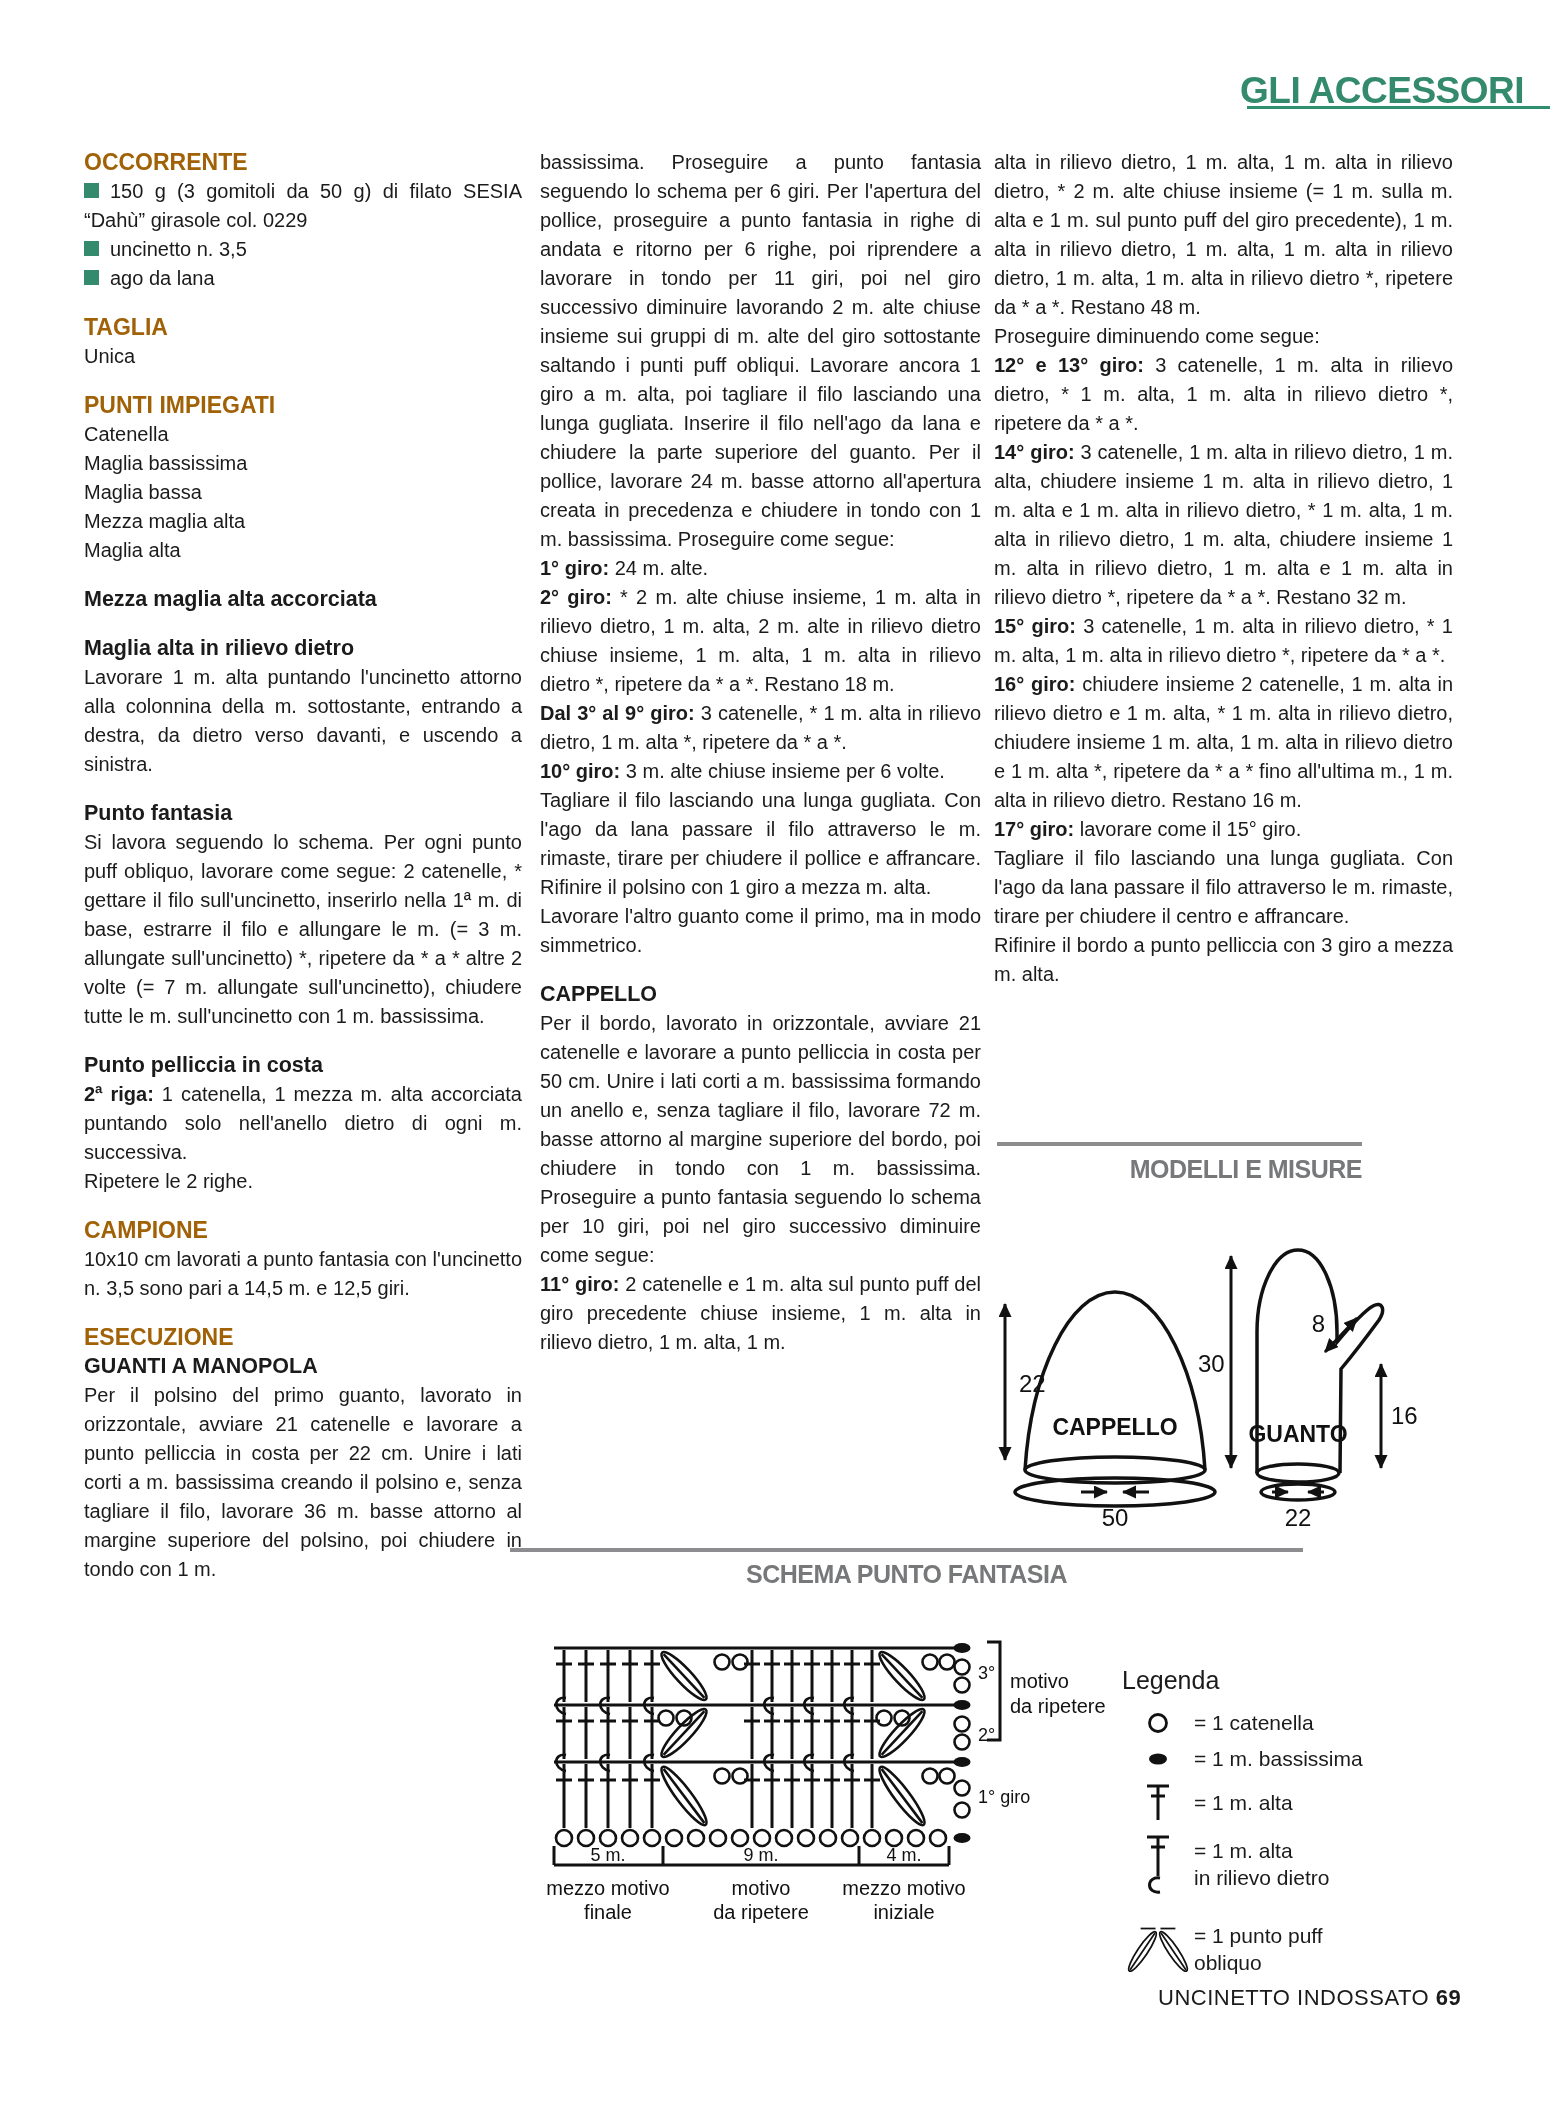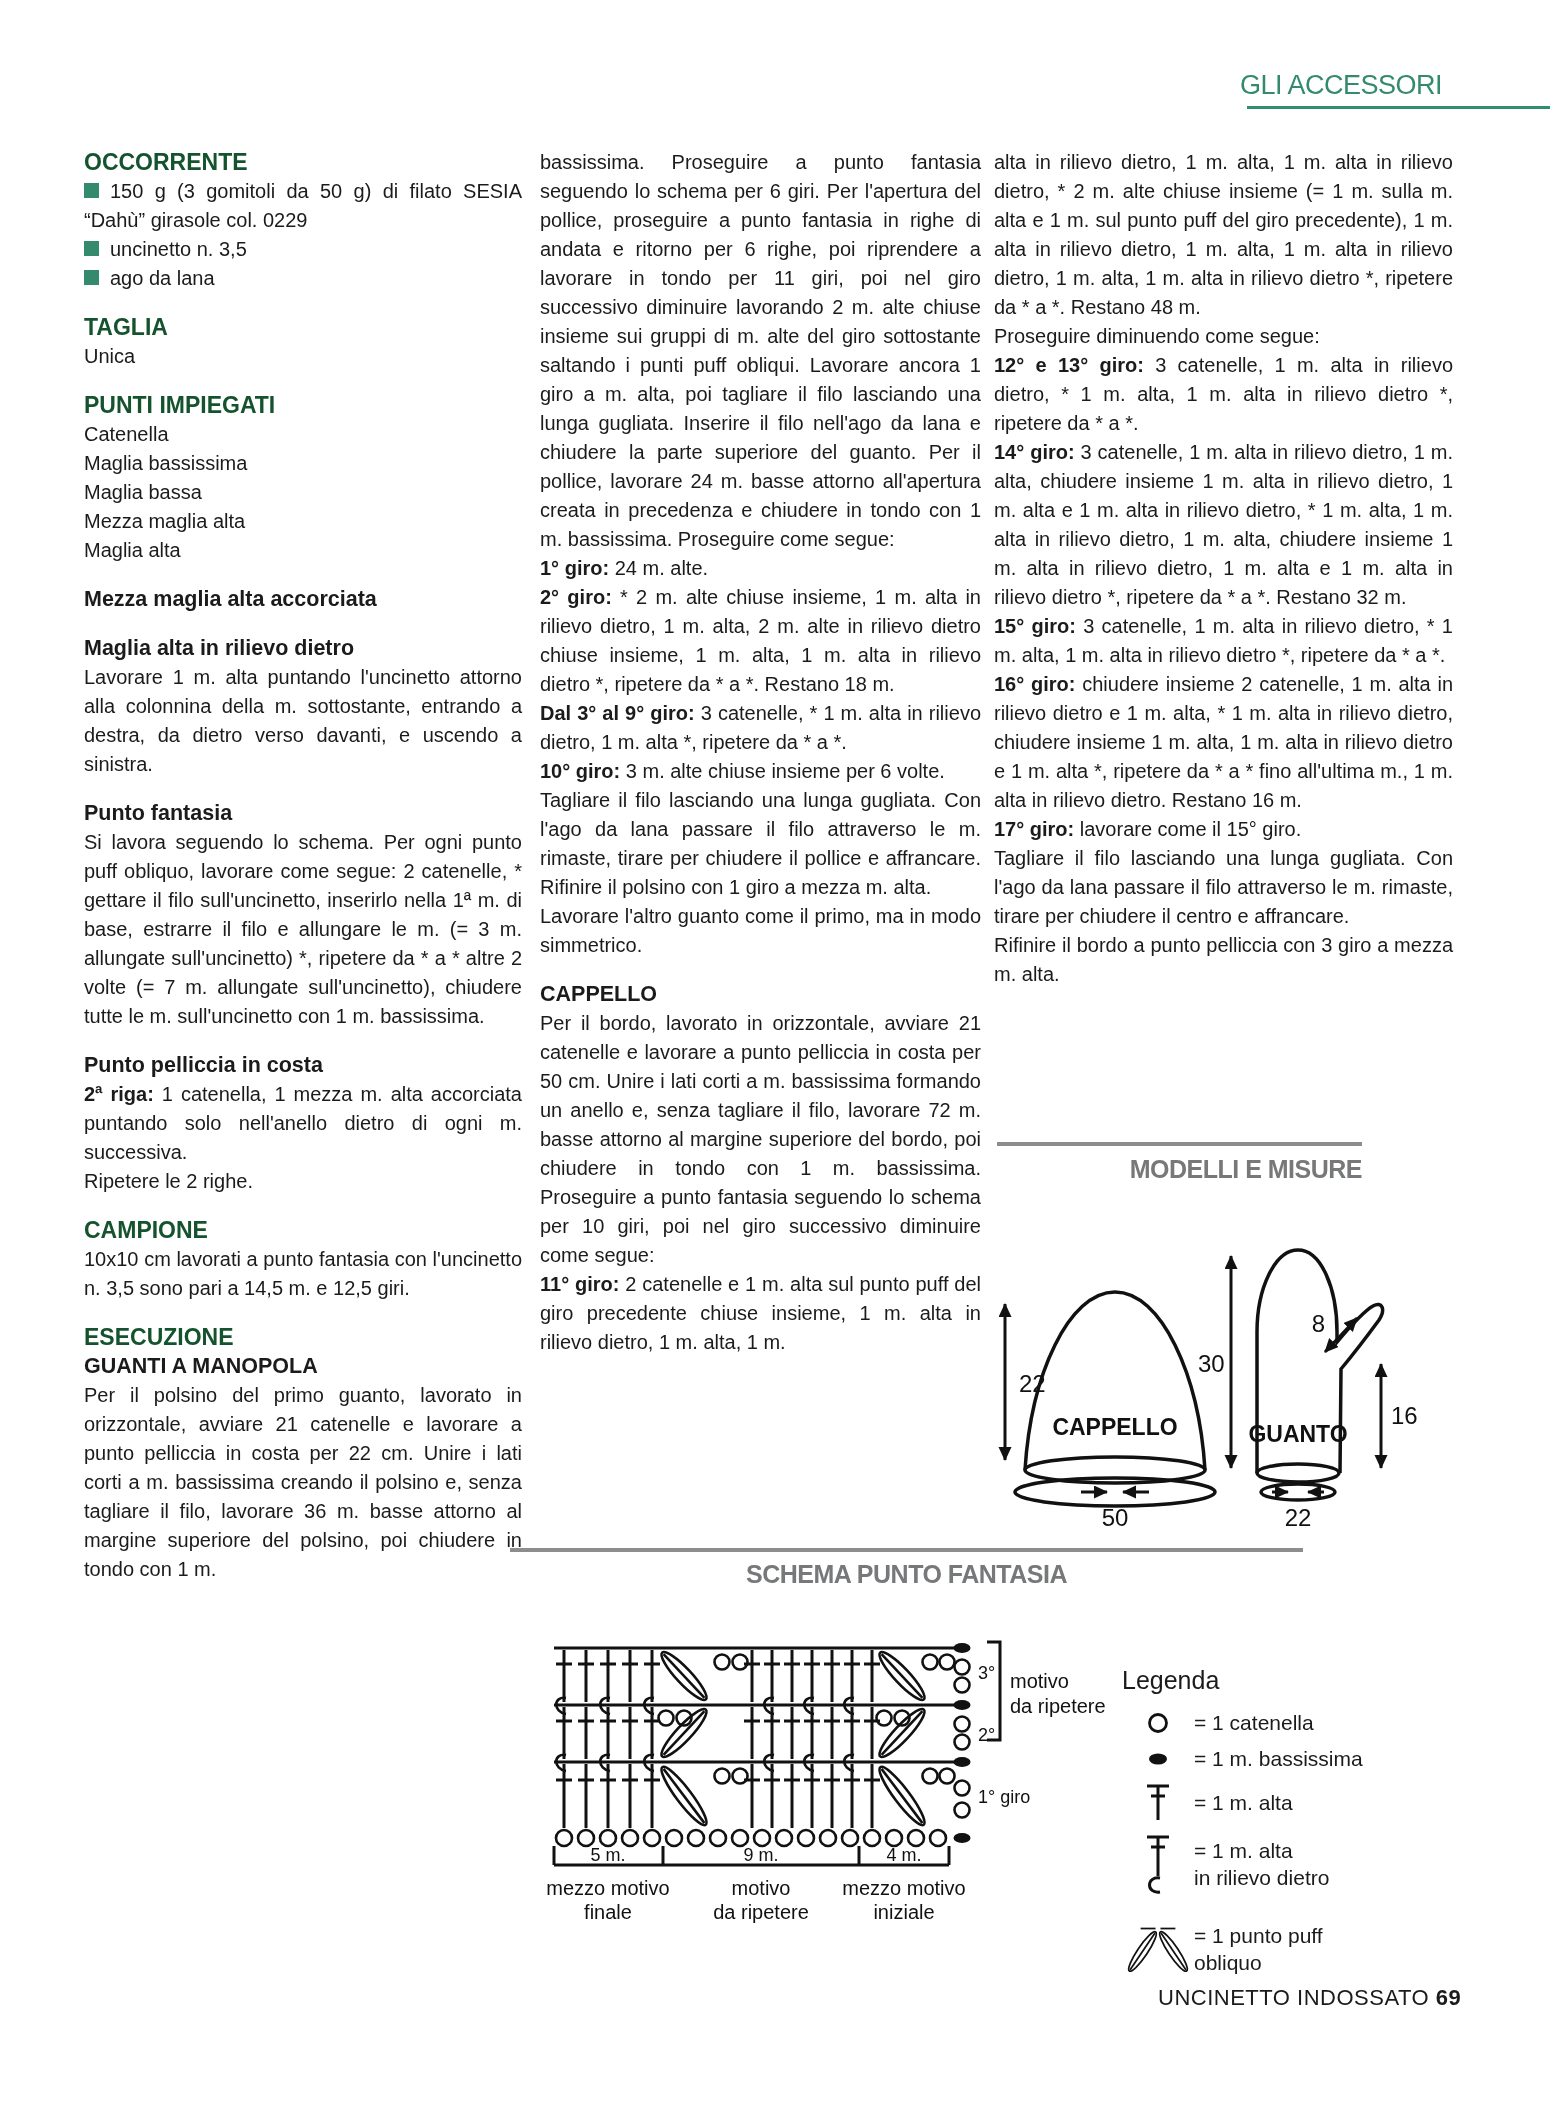--- a/index.html
+++ b/index.html
@@ -1,28 +1,28 @@
 <!DOCTYPE html>
 <html><head>
 <meta charset="utf-8">
 <style>
   html,body{margin:0;padding:0;background:#e8e8e8;}
   .page{position:relative;width:1550px;height:2103px;background:#ffffff;overflow:hidden;
         font-family:"Liberation Sans",sans-serif;color:#1b1b1b;}
   
   .hdr-title{position:absolute;top:70px;left:1240px;width:165px;text-align:left;
-             font-size:27px;font-weight:normal;color:#338a6d;letter-spacing:-0.5px;white-space:nowrap;}
+             font-size:37px;font-weight:bold;color:#338a6d;letter-spacing:-0.5px;white-space:nowrap;}
   .hdr-rule{position:absolute;top:106px;left:1247px;width:303px;height:3px;background:#2f8e6e;}
   
   .col{position:absolute;top:148px;font-size:20px;line-height:29px;text-align:justify;}
   .col-left{left:84px;width:438px;}
   .col-mid{left:540px;width:441px;}
   .col-right{left:994px;width:459px;}
   .col p{margin:0;}
-  .g-head{color:#14532d;font-size:23px;font-weight:bold;line-height:29px;}
+  .g-head{color:#a16207;font-size:23px;font-weight:bold;line-height:29px;}
   .b-head{font-size:21.5px;font-weight:bold;line-height:29px;text-align:left;}
   .mt{margin-top:20px !important;}
   .sq{display:inline-block;width:15px;height:15px;background:#338a6d;margin-right:11px;}
   b.lead{font-weight:bold;}
   
   .rule{position:absolute;height:4px;background:#8d8d8f;}
   .sec-title{position:absolute;font-size:25px;font-weight:bold;color:#77787a;
              letter-spacing:-0.5px;white-space:nowrap;}
   
   svg{position:absolute;}

